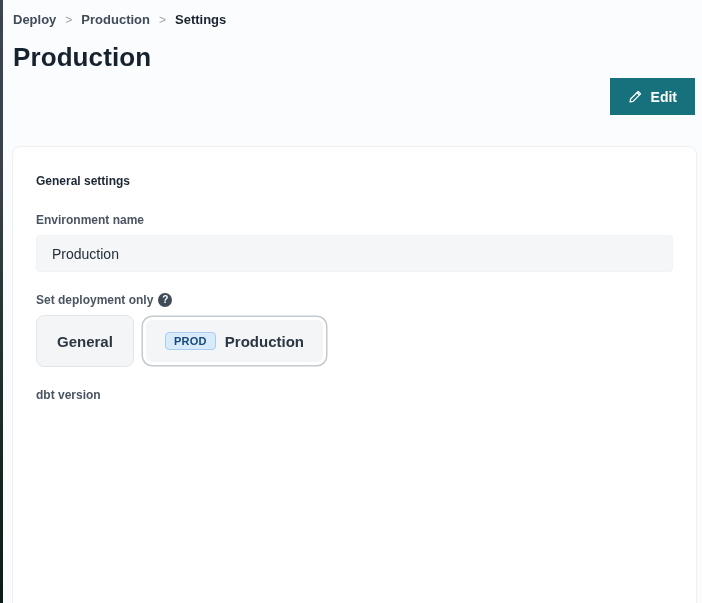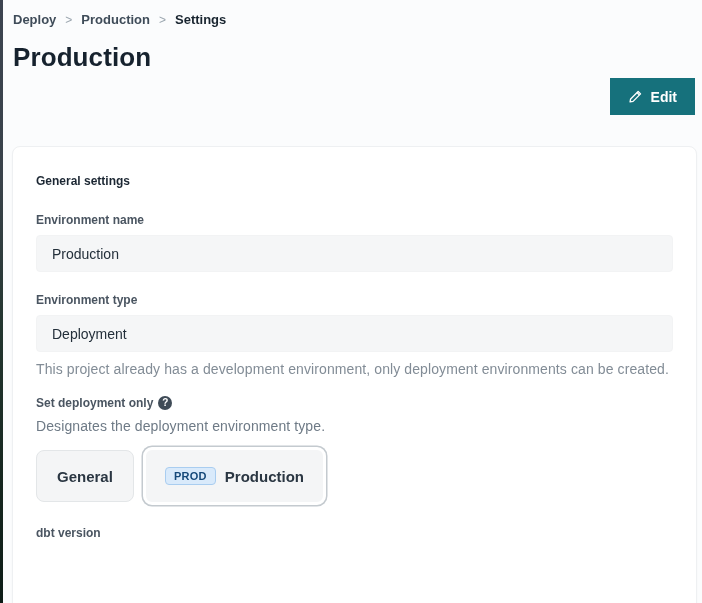--- a/index.html
+++ b/index.html
@@ -82,21 +82,21 @@
   .toggle-btn {
     display: inline-flex; align-items: center; justify-content: center; gap: 9px;
     height: 52px; padding: 0 20px;
     background: #f4f5f6; border: 1px solid #e3e6e8; border-radius: 8px;
     font-family: inherit; font-size: 15px; font-weight: 700; color: #2a3642;
     cursor: pointer;
   }
   .toggle-btn.selected {
     border: 3px solid #ffffff;
     box-shadow: 0 0 0 1.5px #c4cacf;
-    border-radius: 9px; height: 58px; padding: 0 19px;
+    border-radius: 9px; height: 48px; padding: 0 19px;
     background: #f4f5f6;
   }
   .prod-badge {
     background: #d9eafb; border: 1px solid #a9cdf0; color: #15497a;
     font-size: 11px; font-weight: 700; letter-spacing: 0.3px;
     border-radius: 4px; padding: 3px 8px 2px; line-height: 1;
   }
 </style>
 </head>
 <body>
@@ -128,32 +128,26 @@
   </div>
 
   <section class="card">
     <h2 class="card-heading">General settings</h2>
 
     <div class="field">
       <div class="field-label">Environment name</div>
       <input class="text-input" readonly="" value="Production" style="">
     </div>
 
-    <div class="field" style="margin-bottom:19px;">
-      <div class="field-label">Environment type</div>
-      <input class="text-input" readonly="" value="Deployment" style="">
-      <div class="helper">This project already has a development environment, only deployment environments can be created.</div>
-    </div>
 
     <div class="field" style="margin-bottom:0;">
       <div class="field-label">
         <span>Set deployment only</span>
         <span class="help-icon">?</span>
       </div>
-      <div class="helper mid">Designates the deployment environment type.</div>
       <div class="toggle-row">
         <button class="toggle-btn">
           <span>General</span>
         </button>
         <button class="toggle-btn selected">
           <span class="prod-badge">PROD</span>
           <span>Production</span>
         </button>
       </div>
     </div>

